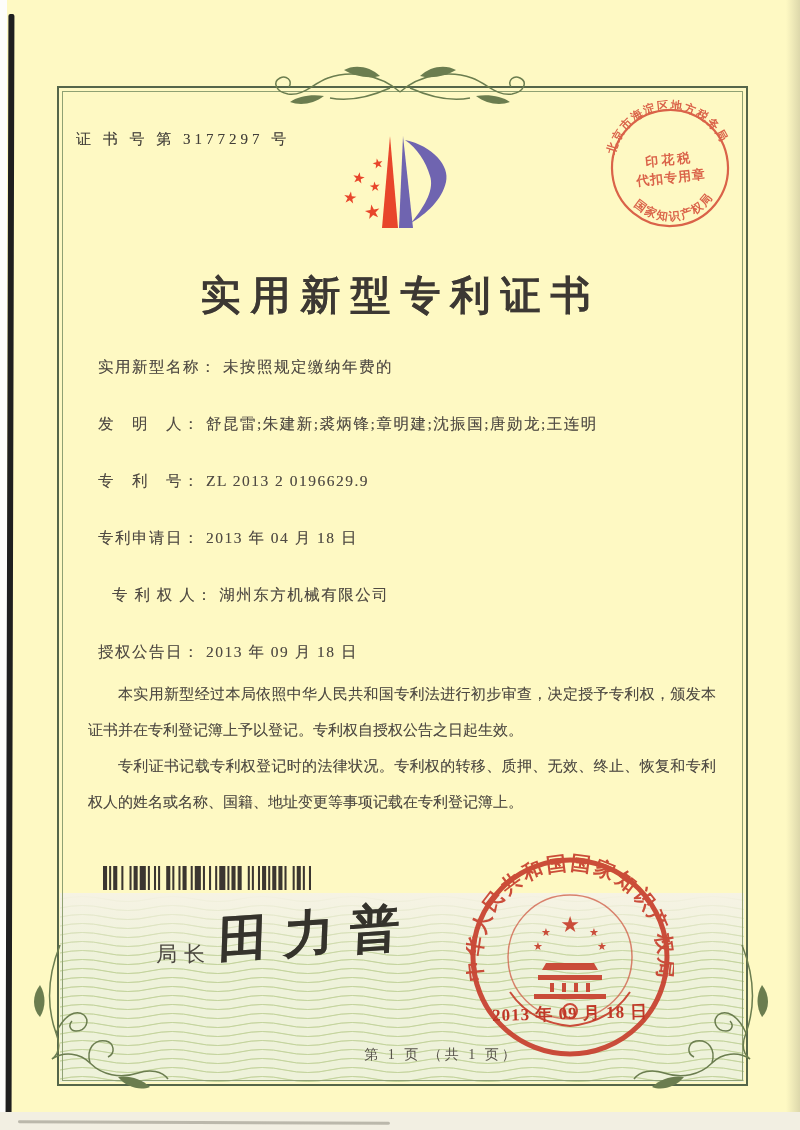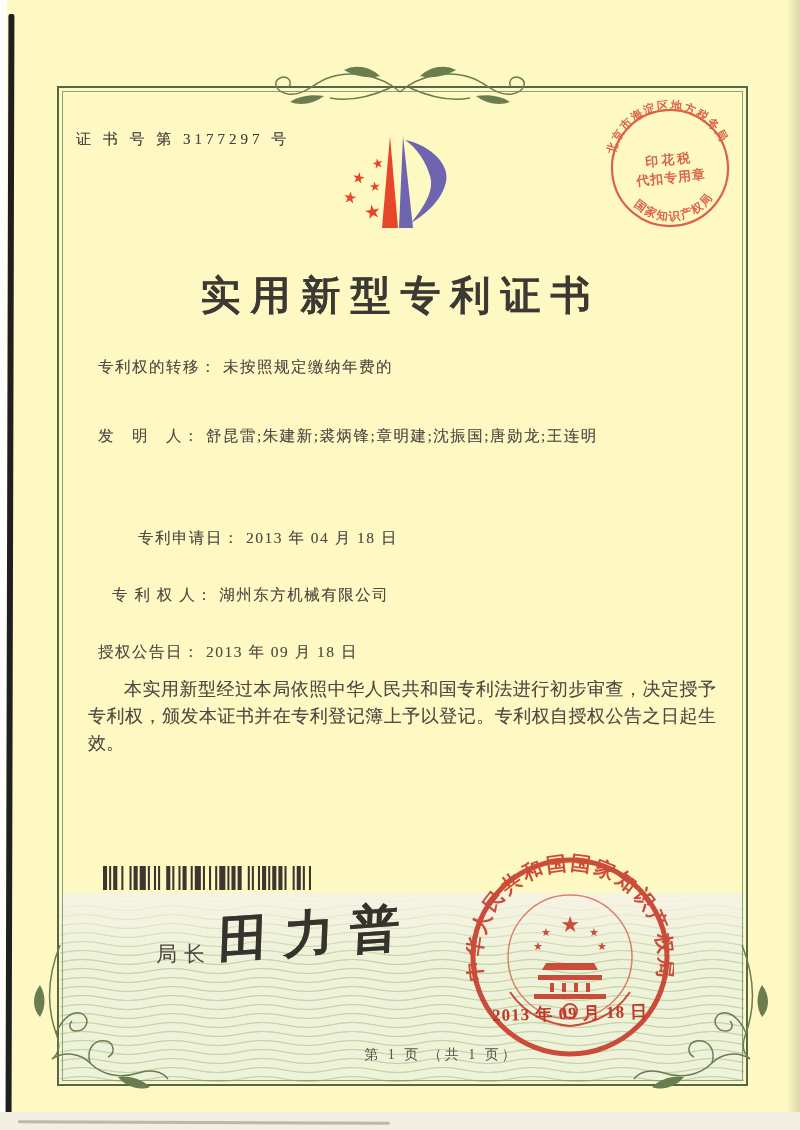--- a/index.html
+++ b/index.html
@@ -19,21 +19,21 @@
   .cert-no{left:76px;top:130px;font-size:15px;letter-spacing:4px;color:#43403a;text-shadow:0 0 .4px rgba(80,75,65,.5);}
   .title{left:57px;top:244px;width:687px;text-align:center;font-size:40px;letter-spacing:10px;
          color:#3c3833;font-weight:600;text-shadow:0 0 .5px rgba(60,56,51,.55);margin-top:24px;}
   
   .logo{left:330px;top:128px;width:152px;height:112px;}
   .logo .star{position:absolute;color:#e8462b;line-height:1;}
   
   .field{left:98px;font-size:15.5px;color:#504b44;letter-spacing:1.5px;text-shadow:0 0 .4px rgba(80,75,65,.45);white-space:nowrap;}
   .field .val{margin-left:6px;}
   
-  .paras{left:88px;top:676px;width:628px;font-size:18px;line-height:27px;text-align:justify;
+  .paras{left:88px;top:676px;width:628px;font-size:15px;line-height:36px;text-align:justify;
          color:#4e4a43;text-shadow:0 0 .4px rgba(80,75,65,.4);}
   .paras p{margin:0;text-indent:2em;}
   
   .sig-role{left:156px;top:940px;font-size:21px;letter-spacing:7px;color:#4a463f;}
   .sig-name{left:218px;top:900px;font-size:50px;letter-spacing:16px;color:#35332c;font-weight:700;
             transform:rotate(-4deg) skewX(-6deg);text-shadow:0 0 .6px rgba(50,48,40,.6);}
   
   .seal-date{left:492px;top:1002px;font-size:17px;letter-spacing:1px;color:#c03727;font-weight:600;
              transform:rotate(-1.5deg);white-space:nowrap;}
   .footer{left:57px;top:1046px;width:769px;text-align:center;font-size:14px;letter-spacing:3px;color:#57534a;}
@@ -114,37 +114,41 @@
     <text font-size="11.5" fill="#d7573f" letter-spacing="1.5" font-weight="600">
       <textPath href="#tsBot" startOffset="50%" text-anchor="middle">国家知识产权局</textPath>
     </text>
     <text x="68" y="64" text-anchor="middle" font-size="13" letter-spacing="3" fill="#d7573f" font-weight="600">印花税</text>
     <text x="68" y="82" text-anchor="middle" font-size="13" letter-spacing="1" fill="#d7573f" font-weight="600">代扣专用章</text>
   </svg>
 
   <div class="abs title">实用新型专利证书</div>
 
   <div class="abs field" style="top:357px;">
-    <span>专利权的转移：</span><span class="val">未按照规定缴纳年费的</span>
-  </div>
-  <div class="abs field" style="top:414px;margin-top:12px;">
+    <span>实用新型名称：</span><span class="val">未按照规定缴纳年费的</span>
+  </div>
+  <div class="abs field" style="top:414px;">
     <span>发　明　人：</span><span class="val">舒昆雷;朱建新;裘炳锋;章明建;沈振国;唐勋龙;王连明</span>
   </div>
-  <div class="abs field" style="top:528px;margin-left:40px;">
+  <div class="abs field" style="top:471px;">
+    <span>专　利　号：</span><span class="val">ZL 2013 2 0196629.9</span>
+  </div>
+  <div class="abs field" style="top:528px;">
     <span>专利申请日：</span><span class="val">2013 年 04 月 18 日</span>
   </div>
   <div class="abs field" style="top:585px;margin-left:14px;">
     <span>专 利 权 人：</span><span class="val">湖州东方机械有限公司</span>
   </div>
   <div class="abs field" style="top:642px;">
     <span>授权公告日：</span><span class="val">2013 年 09 月 18 日</span>
   </div>
 
   <div class="abs paras">
     <p>本实用新型经过本局依照中华人民共和国专利法进行初步审查，决定授予专利权，颁发本证书并在专利登记簿上予以登记。专利权自授权公告之日起生效。</p>
+    <p>专利证书记载专利权登记时的法律状况。专利权的转移、质押、无效、终止、恢复和专利权人的姓名或名称、国籍、地址变更等事项记载在专利登记簿上。</p>
   </div>
 
   <svg class="abs" style="left:103px;top:866px;" width="208" height="25" id="barcode">
       <rect x="0.00" y="0" width="4.08" height="24" fill="#3b3630"></rect>
       <rect x="6.12" y="0" width="2.04" height="24" fill="#3b3630"></rect>
       <rect x="10.20" y="0" width="4.08" height="24" fill="#3b3630"></rect>
       <rect x="18.35" y="0" width="2.04" height="24" fill="#3b3630"></rect>
       <rect x="26.51" y="0" width="2.04" height="24" fill="#3b3630"></rect>
       <rect x="30.59" y="0" width="4.08" height="24" fill="#3b3630"></rect>
       <rect x="36.71" y="0" width="6.12" height="24" fill="#3b3630"></rect>

